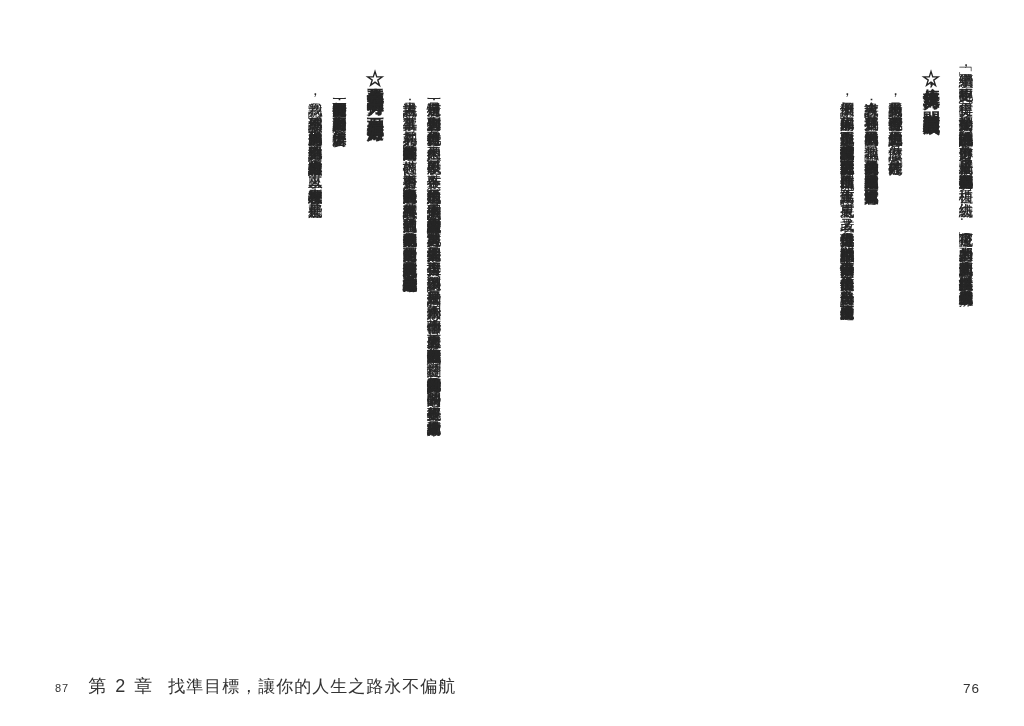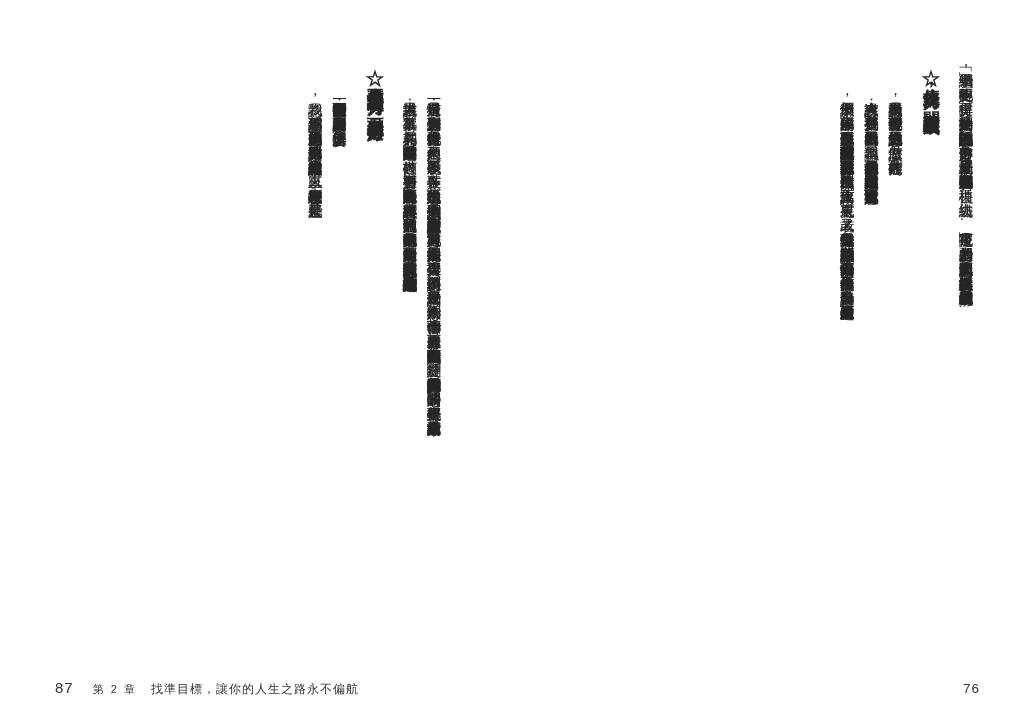--- a/index.html
+++ b/index.html
@@ -52,23 +52,23 @@
     right:44px; bottom:30px;
     font-size:13.5px;
     letter-spacing:1px;
   }
   .folio-left {
     left:55px; bottom:28px;
     display:flex;
     align-items:baseline;
     white-space:nowrap;
   }
-  .folio-left .folio-num   { font-size:15px; letter-spacing:1px;text-align:right; }
-  .folio-left .chapter-label { font-size:11px; margin-left:19px; letter-spacing:2px; }
-  .folio-left .chapter-title { font-size:12px; margin-left:14px; letter-spacing:1px; }
+  .folio-left .folio-num   { font-size:11px; letter-spacing:1px;text-align:right; }
+  .folio-left .chapter-label { font-size:18px; margin-left:19px; letter-spacing:2px; }
+  .folio-left .chapter-title { font-size:17px; margin-left:14px; letter-spacing:1px; }
 </style>
 </head>
 <body>
 
 <div class="spread">
 
   <div class="page page-right">
     <div class="flow flow-right">
         <p class="para"><span>繼續「躺平」，想要吃得更飽、穿得更暖，於是開始投入勞動。或許他的同伴會冷嘲熱諷的說：「你幹麼這麼努力？直接摘果子就好了，你逼得我們所有人都得跟著勞動，去種植、去紡織……」可是後來呢？多虧那些人的努力，人類因此迎來一次又一次的文明進步，生活與科技得以持續發展，最終形成了我們今天所擁有的一切。</span></p>
         <h2 class="heading"><span class="star">☆</span><span>停止無效努力，開始有意義的成長</span></h2>

